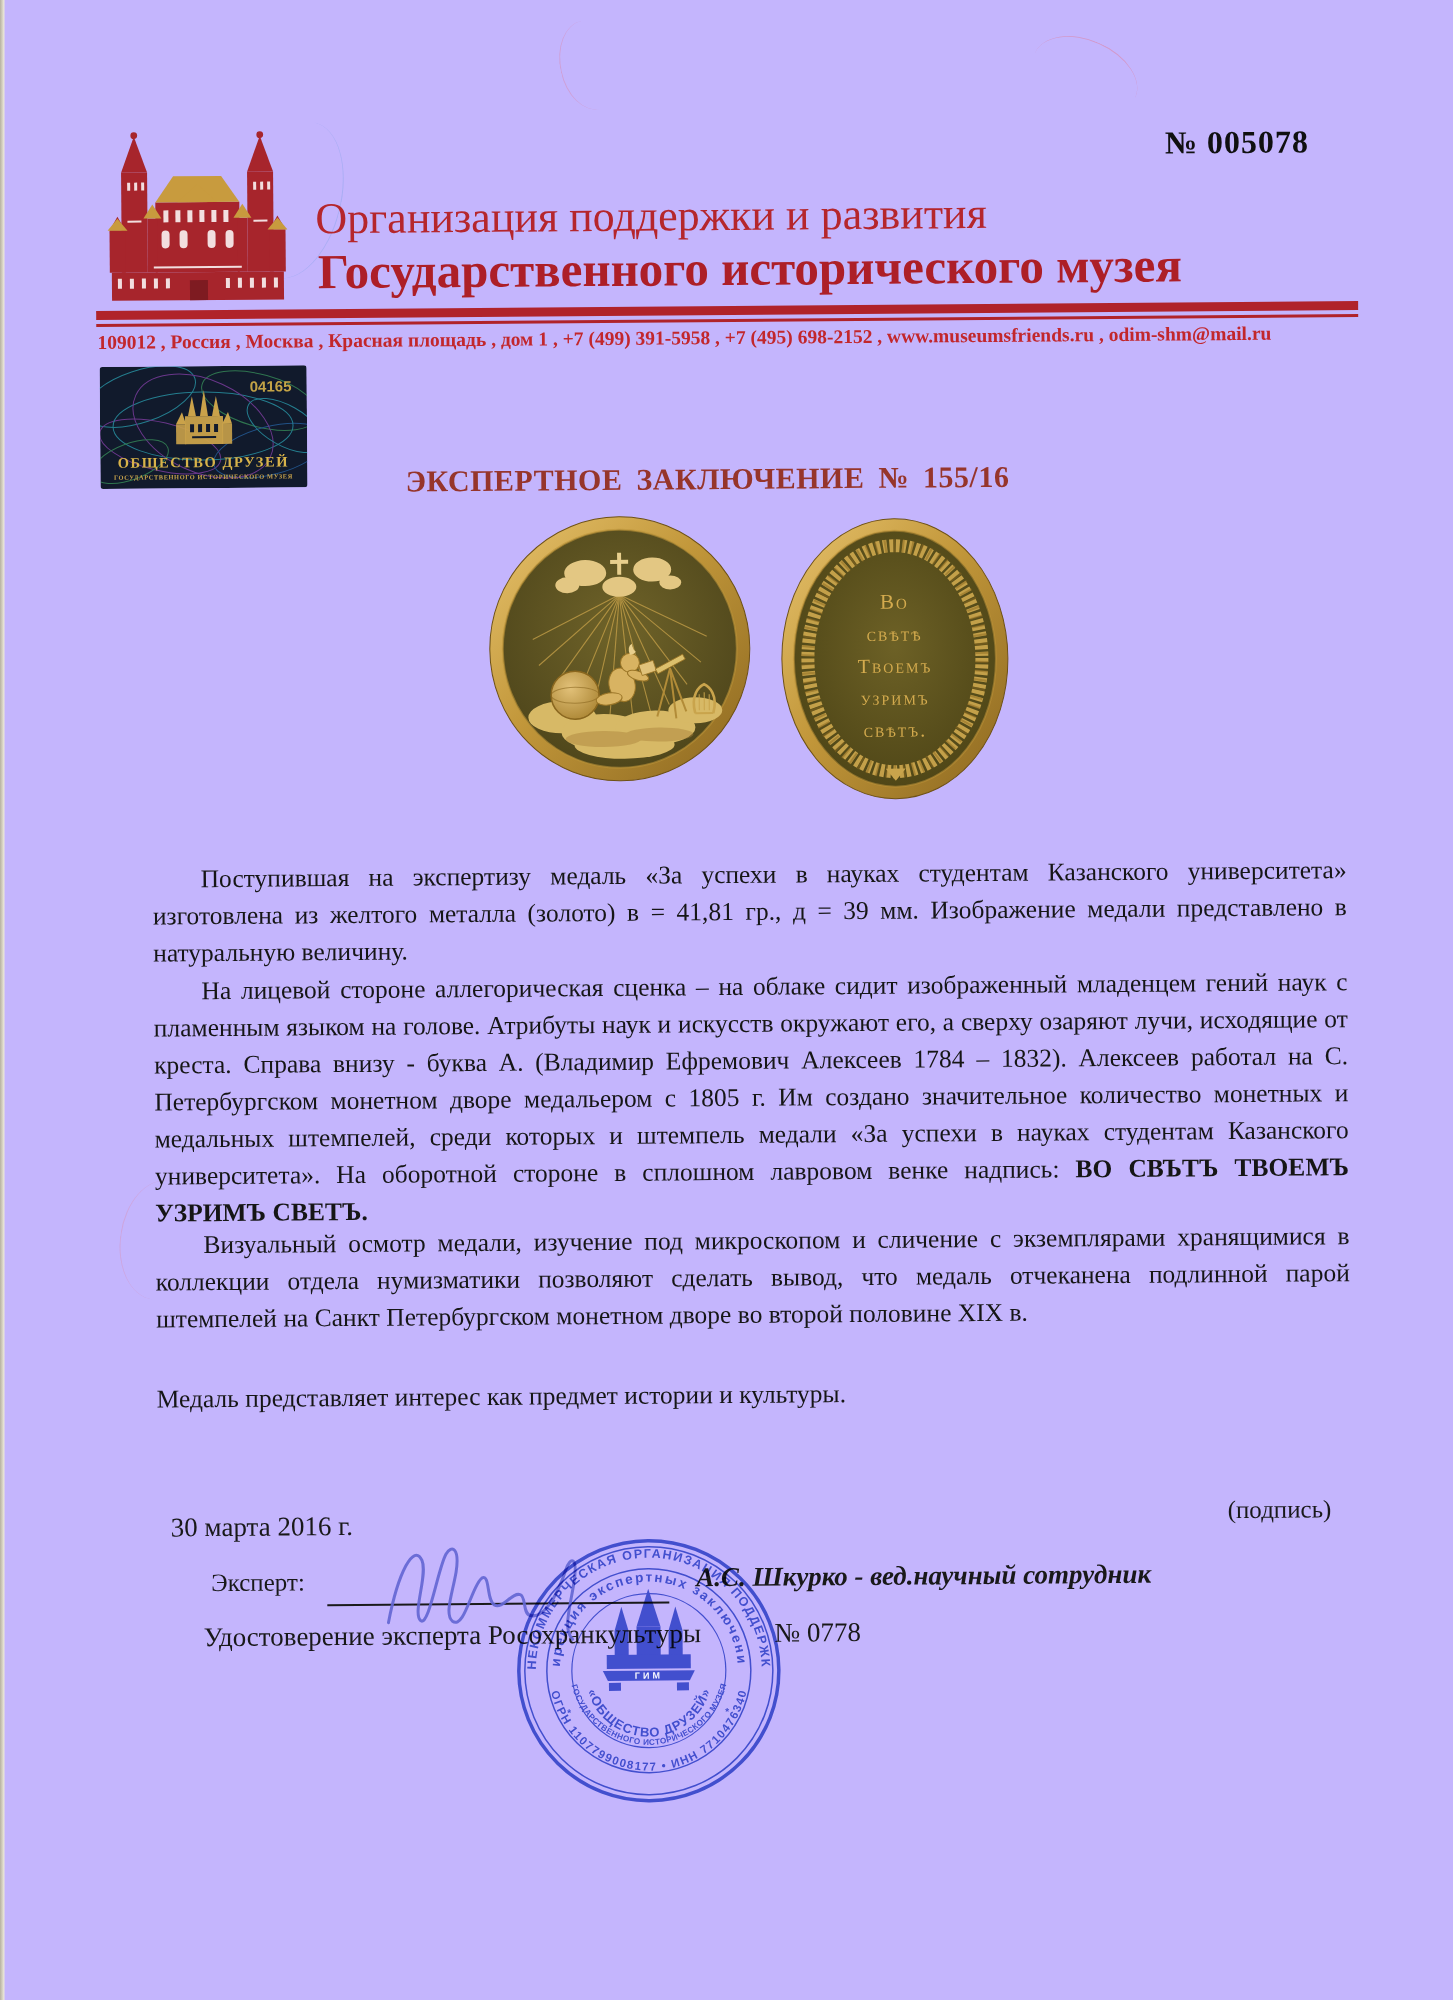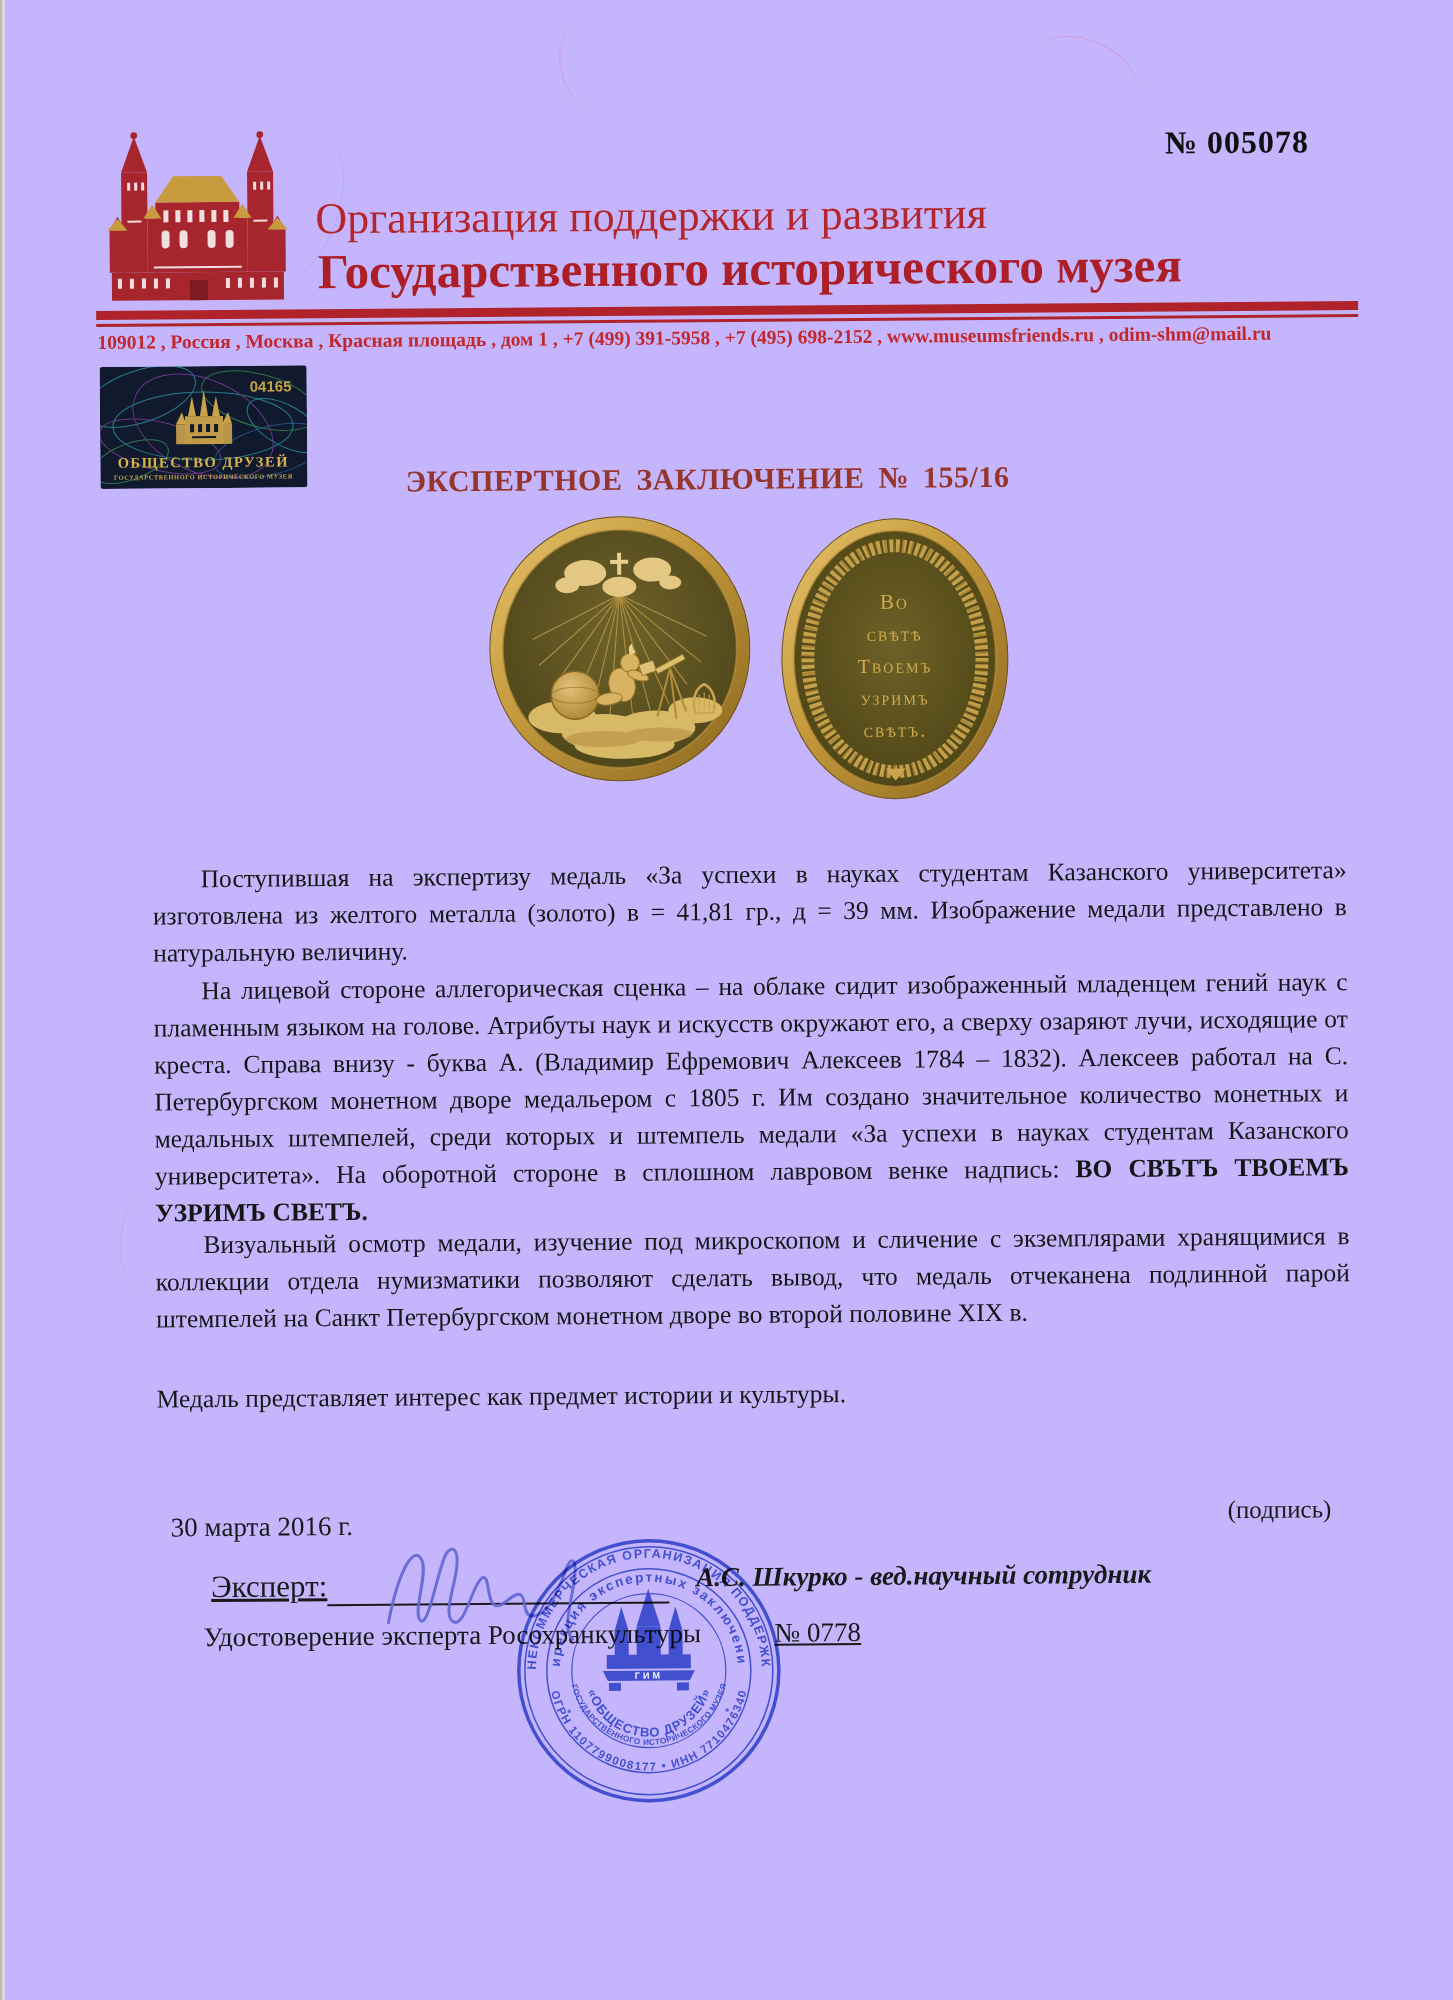--- a/index.html
+++ b/index.html
@@ -31,26 +31,26 @@
   
   .para{position:absolute;left:152px;width:1194px;font-size:25.5px;line-height:37px;
         text-align:justify;margin:0;color:#161616;}
   .indent{text-indent:48px;}
   .p1{top:856px;}
   .p2{top:968px;}
   .p3{top:1222px;}
   .p4{top:1376px;text-align:left;}
   .date{position:absolute;left:165px;top:1508px;font-size:27px;}
 
-  .expert-label{position:absolute;left:205px;top:1565px;font-size:31px;text-decoration:underline;}
+  .expert-label{position:absolute;left:205px;top:1565px;font-size:25px;}
   .sig-line{position:absolute;left:321px;top:1601px;width:342px;height:2px;background:#1a1a1a;}
   .expert-name{position:absolute;left:690px;top:1562px;font-size:27px;font-weight:700;font-style:italic;white-space:nowrap;}
   .sig-note{position:absolute;left:1222px;top:1500px;font-size:25px;text-align:center;}
   .cert-label{position:absolute;left:197px;top:1618px;font-size:27px;white-space:nowrap;}
-  .cert-number{position:absolute;left:768px;top:1618px;font-size:27px;text-decoration:underline;}
+  .cert-number{position:absolute;left:768px;top:1618px;font-size:27px;}
 
   .signature{position:absolute;left:368px;top:1532px;opacity:.92;}
   .stamp{position:absolute;left:502px;top:1530px;opacity:.9;mix-blend-mode:multiply;}
   .stamp text{font-family:"Liberation Sans","DejaVu Sans",sans-serif;}
 </style>
 </head>
 <body>
 
 <div id="page">
   <div class="scan-edge"></div>

